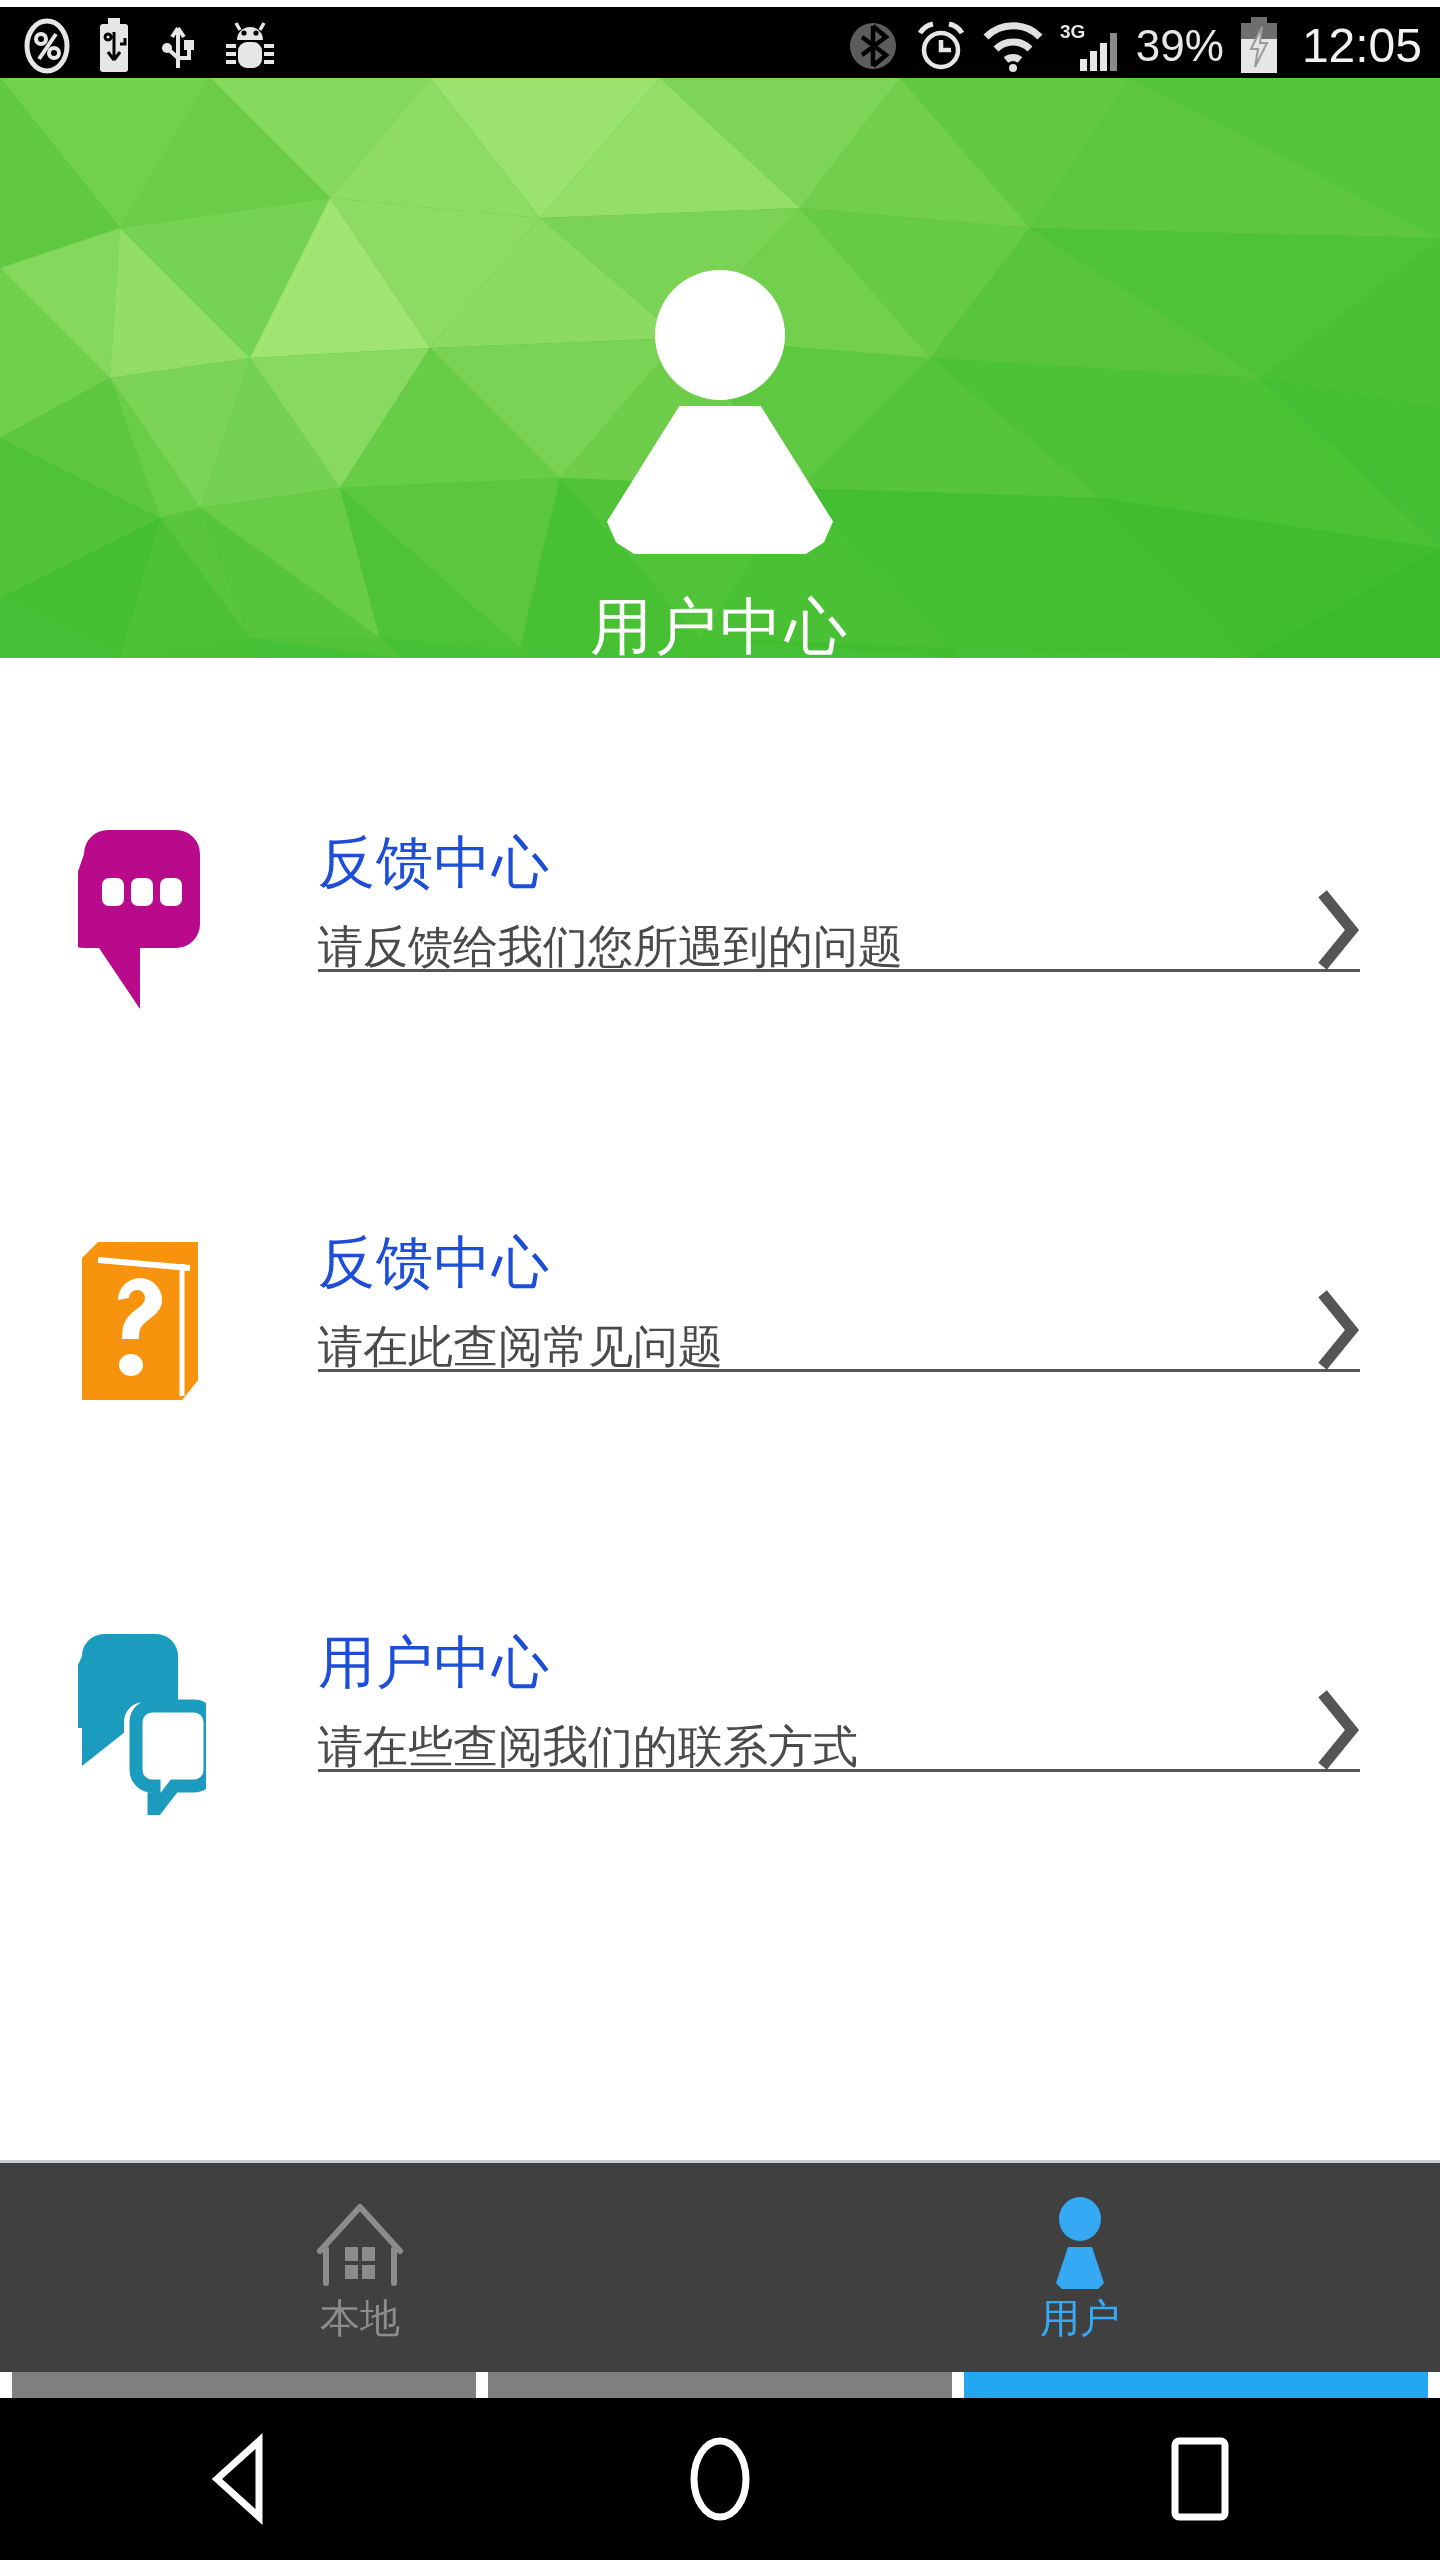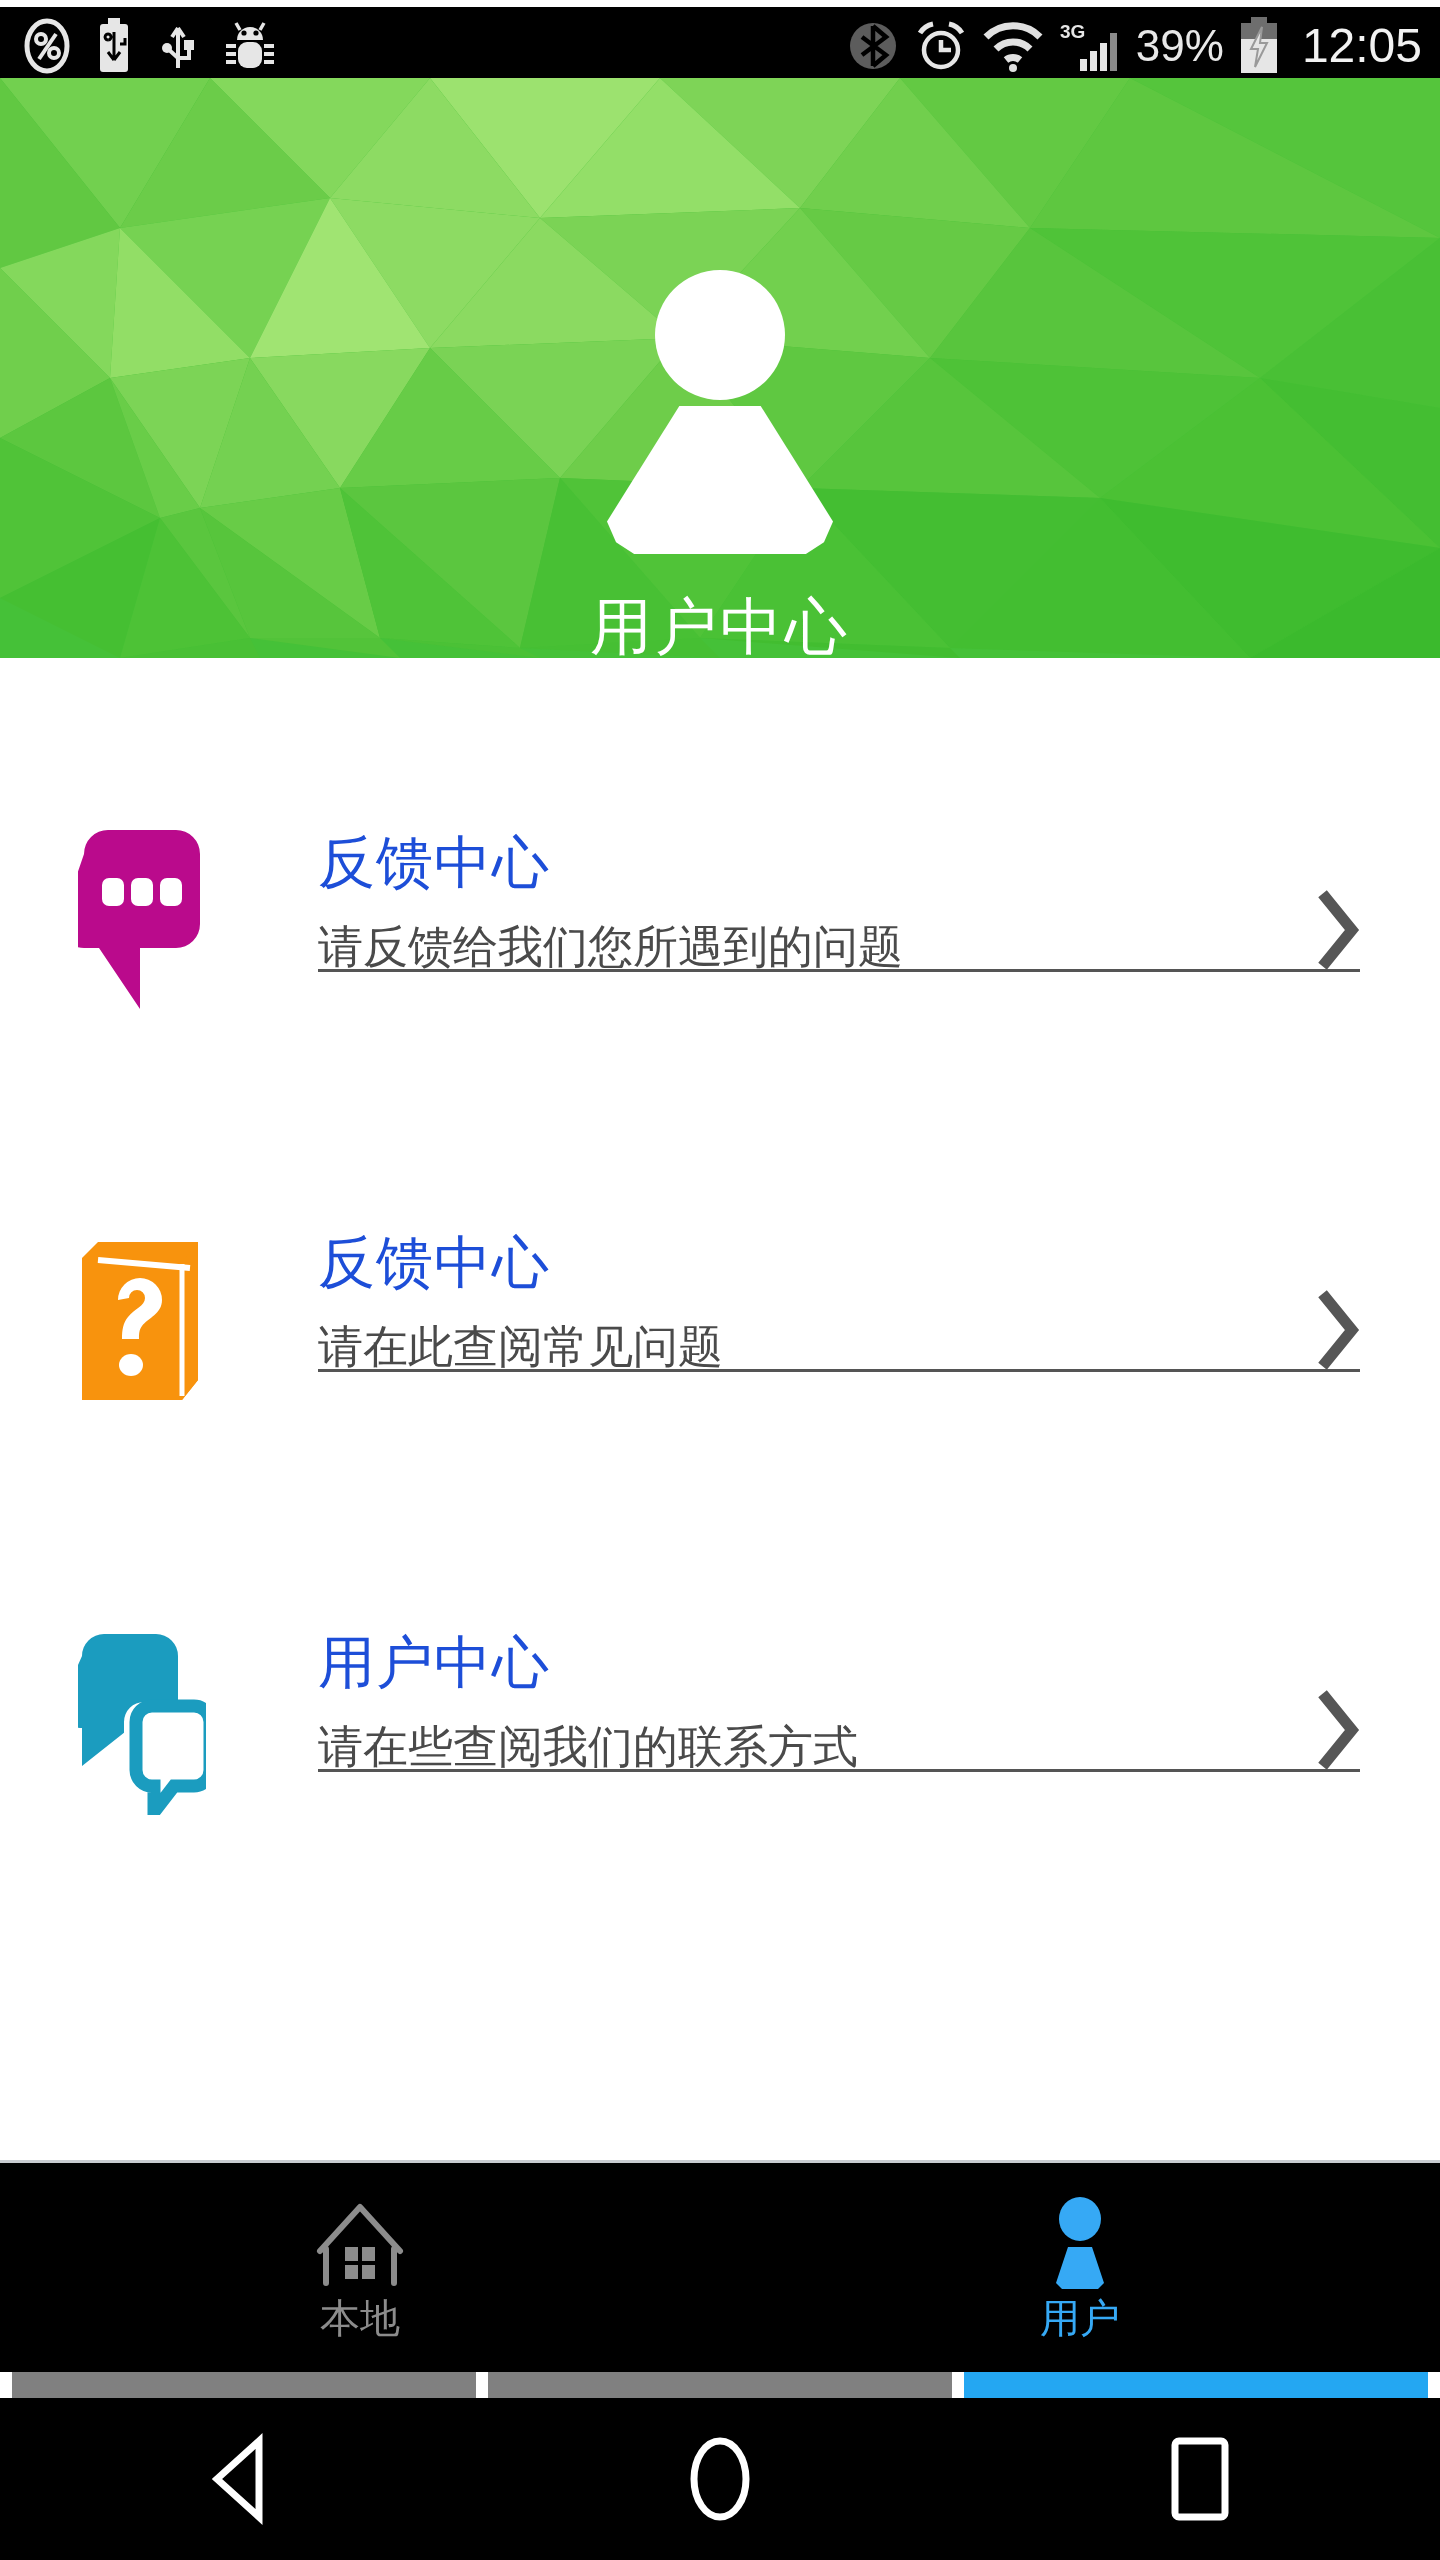--- a/index.html
+++ b/index.html
@@ -177,21 +177,21 @@
     background: #555555;
   }
 
   
   .tabbar {
     position: absolute;
     left: 0;
     bottom: 188px;
     width: 1440px;
     height: 212px;
-    background: #000000;
+    background: #404040;
     border-top: 3px solid #c9ccd1;
     box-sizing: border-box;
     display: flex;
   }
   .tab {
     flex: 1;
     position: relative;
     display: flex;
     flex-direction: column;
     align-items: center;

